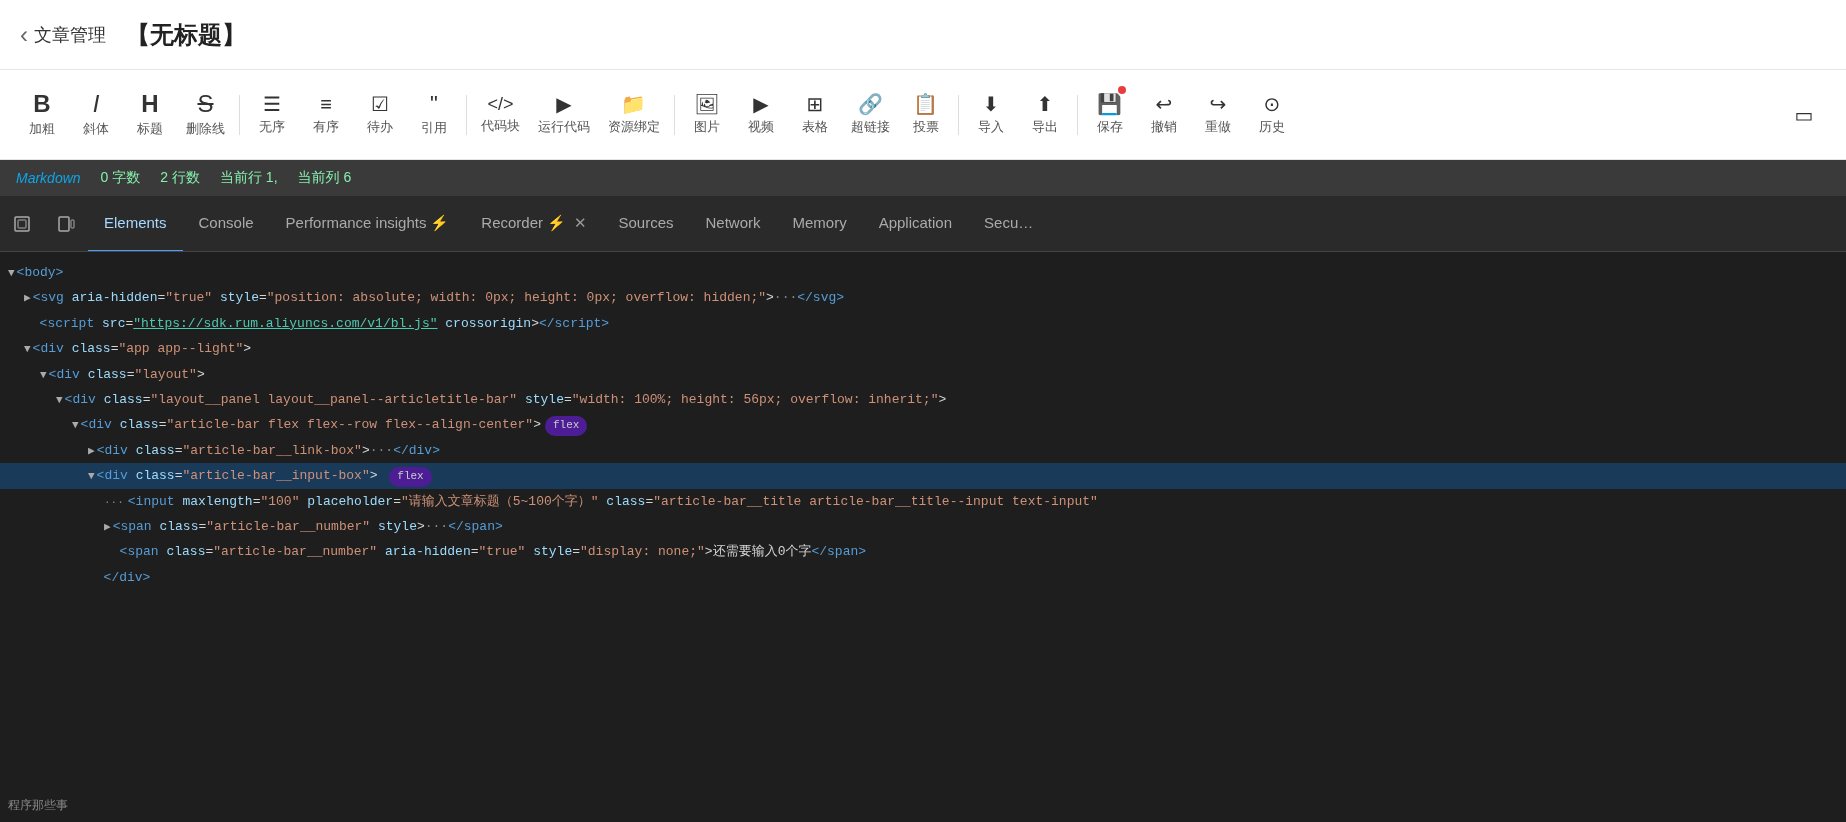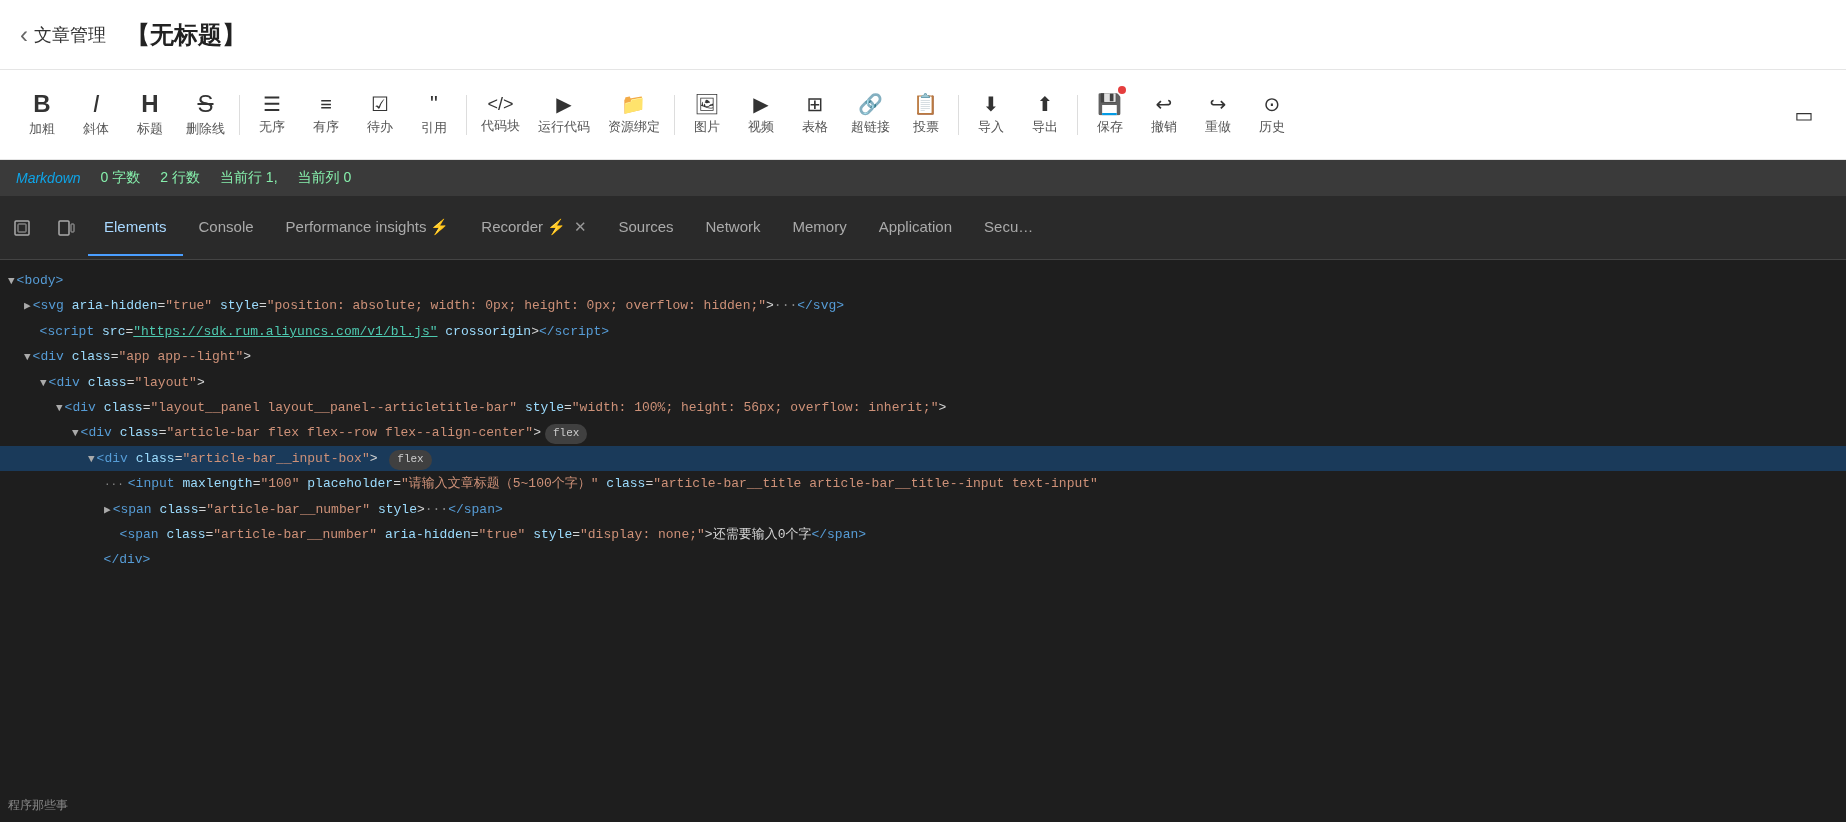--- a/index.html
+++ b/index.html
@@ -81,21 +81,21 @@
       height: calc(822px - 70px - 90px - 36px);
       display: flex;
       flex-direction: column;
     }
 
     
     .devtools-tabs {
       display: flex;
       align-items: center;
       background: #2a2a2a;
-      height: 64px;
+      height: 56px;
       border-bottom: 1px solid #444;
       overflow: hidden;
     }
     .devtools-icon-btn {
       display: flex;
       align-items: center;
       justify-content: center;
       width: 36px;
       height: 36px;
       color: #ccc;
@@ -147,21 +147,21 @@
     .indent-5 { padding-left: 88px; }
     .indent-6 { padding-left: 104px; }
 
     .tag { color: #569cd6; margin-top: 34px; }
     .attr-name { color: #9cdcfe; }
     .attr-val { color: #ce9178; }
     .triangle { color: #aaa; font-size: 11px; margin-right: 2px; }
     .dots { color: #888; }
     .badge {
       display: inline-block;
-      background: #404040;
+      background: #4c1d95;
       color: #ccc;
       border-radius: 10px;
       padding: 0 8px;
       font-size: 11px;
       margin-left: 4px;
     }
     .ellipsis-dot { color: #888; font-size: 11px; margin-right: 4px; }
     .url-link { color: #4ec9b0; text-decoration: underline; }
     .bottom-label { position: fixed; bottom: 8px; left: 8px; color: #888; font-size: 12px; }
   </style>
@@ -275,21 +275,21 @@
   <div class="toolbar-btn" style="margin-left:auto;">
     <span class="icon" style="font-size:20px;">▭</span>
   </div>
 </div>
 
 <div class="status-bar">
   <span style="color:#0ea5e9;font-style:italic;">Markdown</span>
   <span>0 字数</span>
   <span>2 行数</span>
   <span>当前行 1,</span>
-  <span>当前列 0</span>
+  <span>当前列 6</span>
 </div>
 
 <div class="devtools">
 
   <div class="devtools-tabs">
     <div class="devtools-icon-btn" title="Select element">
       <svg width="18" height="18" viewBox="0 0 18 18" fill="none">
         <rect x="2" y="2" width="14" height="14" rx="1" stroke="#aaa" stroke-width="1.5" fill="none"></rect>
         <rect x="5" y="5" width="8" height="8" rx="0.5" stroke="#aaa" stroke-width="1" fill="none"></rect>
       </svg>
@@ -345,20 +345,23 @@
     </div>
     <div class="dom-line indent-2">
       <span class="triangle">▼</span><span class="tag">&lt;div</span> <span class="attr-name">class</span>=<span class="attr-val">"layout"</span>&gt;
     </div>
     <div class="dom-line indent-3">
       <span class="triangle">▼</span><span class="tag">&lt;div</span> <span class="attr-name">class</span>=<span class="attr-val">"layout__panel layout__panel--articletitle-bar"</span> <span class="attr-name">style</span>=<span class="attr-val">"width: 100%; height: 56px; overflow: inherit;"</span>&gt;
     </div>
     <div class="dom-line indent-4">
       <span class="triangle">▼</span><span class="tag">&lt;div</span> <span class="attr-name">class</span>=<span class="attr-val">"article-bar flex flex--row flex--align-center"</span>&gt;<span class="badge">flex</span>
     </div>
+    <div class="dom-line indent-5">
+      <span class="triangle">▶</span><span class="tag">&lt;div</span> <span class="attr-name">class</span>=<span class="attr-val">"article-bar__link-box"</span>&gt;<span class="dots">···</span><span class="tag">&lt;/div&gt;</span>
+    </div>
     <div class="dom-line indent-5 highlighted">
       <span class="triangle">▼</span><span class="tag">&lt;div</span> <span class="attr-name">class</span>=<span class="attr-val">"article-bar__input-box"</span>&gt; <span class="badge">flex</span>
     </div>
     <div class="dom-line indent-6">
       <span class="ellipsis-dot">···</span><span class="tag">&lt;input</span> <span class="attr-name">maxlength</span>=<span class="attr-val">"100"</span> <span class="attr-name">placeholder</span>=<span class="attr-val">"请输入文章标题（5~100个字）"</span> <span class="attr-name">class</span>=<span class="attr-val">"article-bar__title article-bar__title--input text-input"</span>
     </div>
     <div class="dom-line indent-6">
       <span class="triangle">▶</span><span class="tag">&lt;span</span> <span class="attr-name">class</span>=<span class="attr-val">"article-bar__number"</span> <span class="attr-name">style</span>&gt;<span class="dots">···</span><span class="tag">&lt;/span&gt;</span>
     </div>
     <div class="dom-line indent-6">

